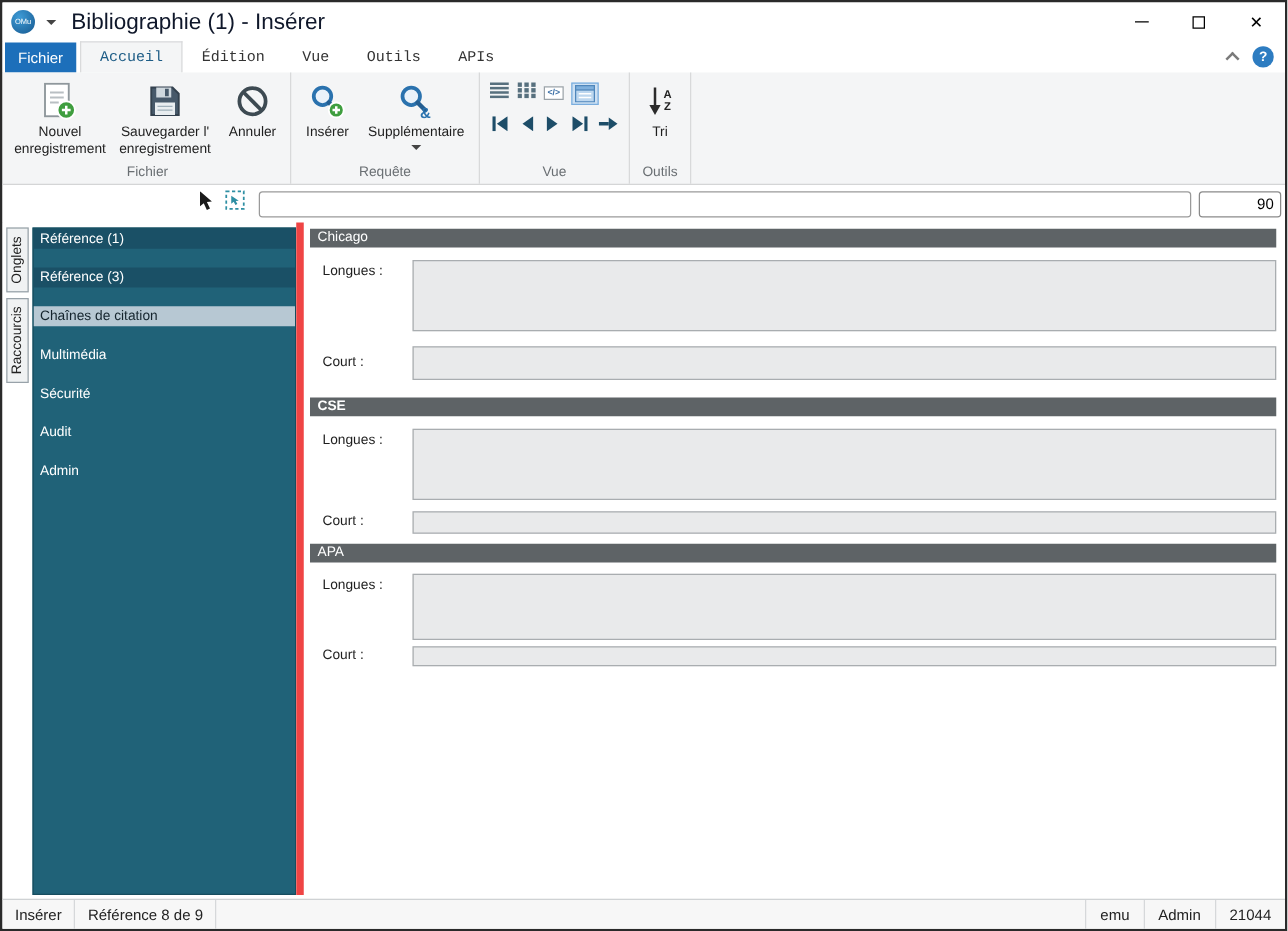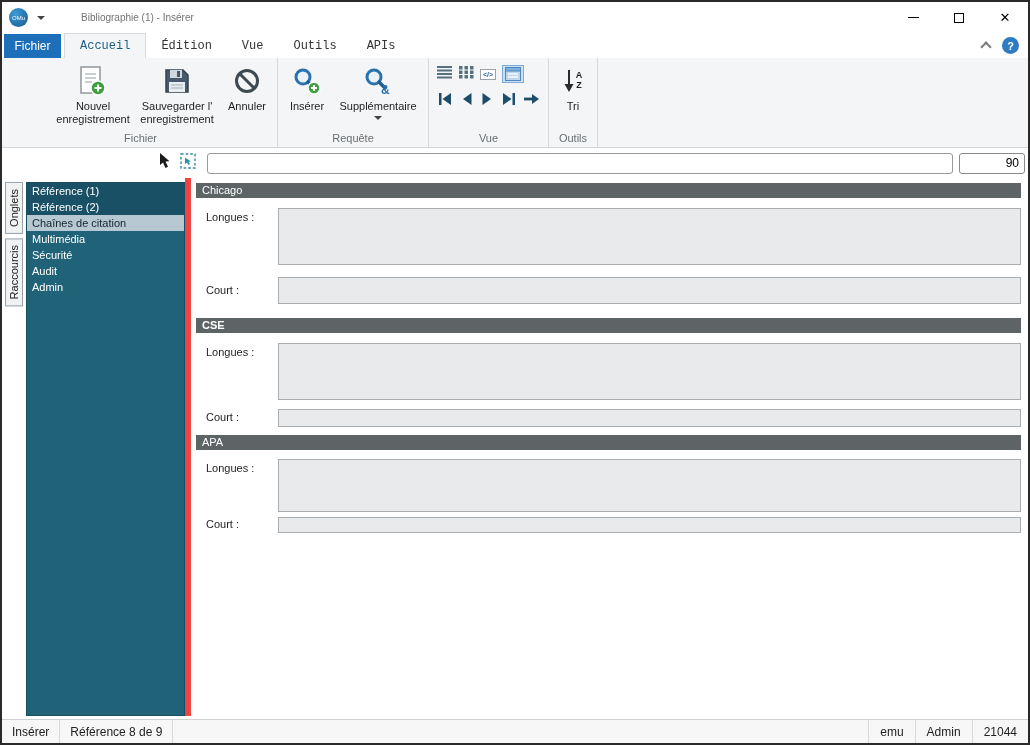--- a/index.html
+++ b/index.html
@@ -13,21 +13,21 @@
     width: 1030px; height: 745px;
     border: 2px solid #2a2a2a;
     background: #fff;
     display: flex; flex-direction: column;
   }
 
   
   .titlebar { height: 31px; flex: 0 0 auto; display: flex; align-items: center; padding-left: 7px; background: #fff; }
   .app-icon { width: 19px; height: 19px; border-radius: 50%; background: radial-gradient(circle at 35% 30%, #3e9bd6, #16588f); color: #fff; font-size: 6px; display: flex; align-items: center; justify-content: center; flex: 0 0 auto; }
   .caret-down { width: 0; height: 0; border-left: 4px solid transparent; border-right: 4px solid transparent; border-top: 4px solid #444; margin: 0 12px 0 9px; }
-  .title-text { font-size: 10px; color: #737373; white-space: nowrap; margin-left: 24px; }
+  .title-text { font-size: 18px; color: #0f172a; white-space: nowrap; }
   .win-controls { margin-left: auto; display: flex; height: 100%; }
   .win-btn { width: 46px; height: 100%; display: flex; align-items: center; justify-content: center; }
   .glyph-min { width: 11px; height: 1px; background: #000; }
   .glyph-max { width: 10px; height: 10px; border: 1px solid #000; }
   .glyph-close { font-size: 13px; color: #000; line-height: 1; }
 
   
   .tabrow { height: 25px; flex: 0 0 auto; display: flex; align-items: stretch; background: #fff; }
   .tab-file { background: #1d6fba; color: #fff; font-size: 12px; display: flex; align-items: center; justify-content: center; width: 57px; margin: 1px 3px 0 2px; }
   .tab { padding: 0 15px; display: flex; align-items: center; font-size: 12px; color: #333; font-family: Liberation Mono, monospace; }
@@ -36,21 +36,21 @@
   .chevron-up { width: 8px; height: 8px; border-left: 2px solid #7a7a7a; border-top: 2px solid #7a7a7a; transform: rotate(45deg); margin-top: 3px; }
   .help-btn { width: 17px; height: 17px; border-radius: 50%; background: #2d7cc1; color: #fff; font-size: 11px; font-weight: bold; display: flex; align-items: center; justify-content: center; }
 
   
   .ribbon { height: 90px; flex: 0 0 auto; background: #f4f5f6; border-bottom: 1px solid #d4d5d6; display: flex; padding-left: 2px; }
   .rgroup { display: flex; flex-direction: column; border-right: 1px solid #d8d9da; padding: 2px 4px 1px; }
   .rgroup-body { flex: 1; display: flex; align-items: stretch; }
   .rgroup-label { height: 15px; font-size: 11px; color: #6a6f73; text-align: center; line-height: 15px; }
   .rbtn { display: flex; flex-direction: column; align-items: center; font-size: 11px; color: #1e1e1e; padding: 4px 4px 0; text-align: center; line-height: 1.15; }
   .rbtn .ricon { height: 34px; display: flex; align-items: center; justify-content: center; margin-bottom: 2px; flex-direction: column; }
-  .w80 { width: 80px; margin-left: 45px; } .w88 { width: 88px; } .w52 { width: 52px; }
+  .w80 { width: 80px; } .w88 { width: 88px; } .w52 { width: 52px; }
   .w62 { width: 62px; } .w50 { width: 50px; } .w92 { width: 92px; }
   .w40 { width: 40px; } .w54 { width: 54px; } .w78 { width: 78px; }
   .drop-caret { width: 0; height: 0; border-left: 4px solid transparent; border-right: 4px solid transparent; border-top: 4px solid #444; margin-top: 3px; }
   .az { display: flex; flex-direction: column; font-size: 9px; font-weight: bold; color: #222; line-height: 1.1; margin-left: 2px; }
   .tri-wrap { display: flex; align-items: center; }
   .abc-text { font-size: 10px; font-weight: bold; color: #222; letter-spacing: 0.5px; line-height: 1; }
   .view-grid { display: flex; flex-direction: column; padding: 5px 4px 0; }
   .view-row1 { display: flex; gap: 6px; align-items: center; }
   .view-row2 { display: flex; gap: 8px; align-items: center; margin-top: 8px; padding-left: 1px; }
   .form-view-sel { background: #cde0f2; border: 1px solid #7aadde; padding: 1px 2px; display: flex; }
@@ -58,21 +58,21 @@
   
   .topbar { height: 30px; flex: 0 0 auto; display: flex; align-items: center; background: #fff; }
   .topbar-left { width: 205px; flex: 0 0 auto; display: flex; justify-content: flex-end; align-items: center; gap: 9px; padding-right: 10px; }
   .filter-input { flex: 1; height: 21px; border: 1px solid #9a9a9a; border-radius: 3px; background: #fff; outline: none; font-size: 12px; padding: 0 5px; font-family: "Liberation Sans", sans-serif; }
   .counter-input { width: 66px; height: 21px; border: 1px solid #8a8a8a; border-radius: 3px; margin: 0 3px 0 6px; font-size: 12px; text-align: right; padding: 0 5px; background: #fff; outline: none; font-family: "Liberation Sans", sans-serif; }
 
   
   .middle { flex: 1; display: flex; background: #fff; min-height: 0; }
   .vtabs { width: 23px; flex: 0 0 auto; display: flex; flex-direction: column; align-items: center; padding-top: 4px; gap: 4px; }
   .vtab { writing-mode: vertical-rl; transform: rotate(180deg); font-size: 11px; color: #222; border: 1px solid #98a2a9; background: #f0f2f3; padding: 6px 2px; }
-  .sidepanel { width: 159px; flex: 0 0 auto; background: #206278; border: 1px solid #174d5f; margin: 4px 0 3px 1px; display: flex; flex-direction: column; }
+  .sidepanel { width: 211px; flex: 0 0 auto; background: #206278; border: 1px solid #174d5f; margin: 4px 0 3px 1px; display: flex; flex-direction: column; gap: 15px; }
   .sp-item { height: 16px; line-height: 16px; font-size: 11px; color: #fff; padding-left: 5px; white-space: nowrap; overflow: hidden; }
   .sp-item.dim { background: #1a5066; }
   .sp-item.selected { background: #b7c8d3; color: #14242d; }
 
   .main { flex: 1; border-left: 6px solid #ef4444; background: #fff; margin-bottom: 3px; min-width: 0; }
   .sec-header { height: 15px; background: #5e6366; color: #fff; font-size: 11px; line-height: 15px; padding-left: 6px; margin: 0 7px 0 5px; }
   .field { display: flex; margin-right: 7px; }
   .field-label { width: 87px; flex: 0 0 auto; padding-left: 15px; font-size: 11px; color: #1e1e1e; }
   .field-ctl { flex: 1; min-width: 0; }
   .ta { display: block; width: 100%; background: #e9eaeb; border: 1px solid #a9adb0; resize: none; outline: none; font-family: "Liberation Sans", sans-serif; font-size: 12px; }
@@ -318,21 +318,21 @@
 
   <div class="middle">
 
     <div class="vtabs">
       <div class="vtab">Onglets</div>
       <div class="vtab">Raccourcis</div>
     </div>
 
     <div class="sidepanel">
       <div class="sp-item dim">Référence (1)</div>
-      <div class="sp-item dim">Référence (2)</div>
+      <div class="sp-item dim">Référence (3)</div>
       <div class="sp-item selected">Chaînes de citation</div>
       <div class="sp-item">Multimédia</div>
       <div class="sp-item">Sécurité</div>
       <div class="sp-item">Audit</div>
       <div class="sp-item">Admin</div>
     </div>
 
     <div class="main">
 
       <div class="sec-header hdr0">Chicago</div>

